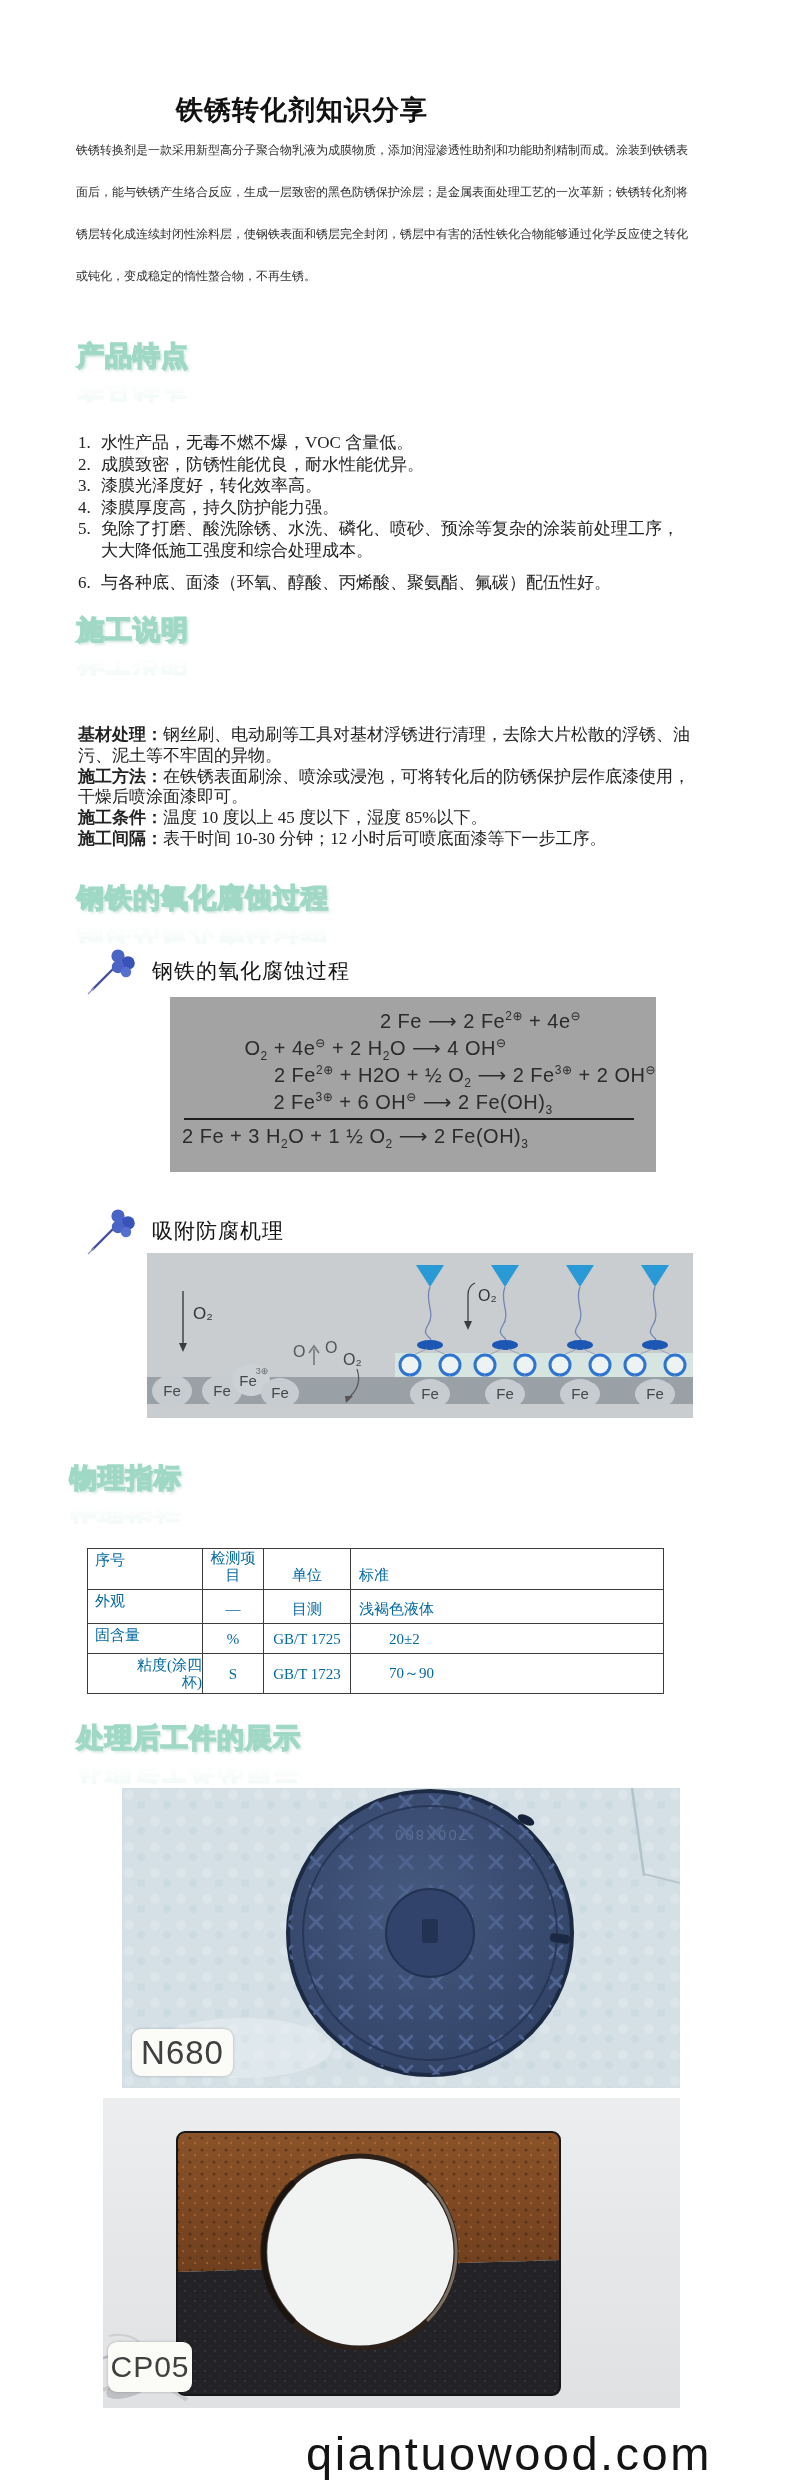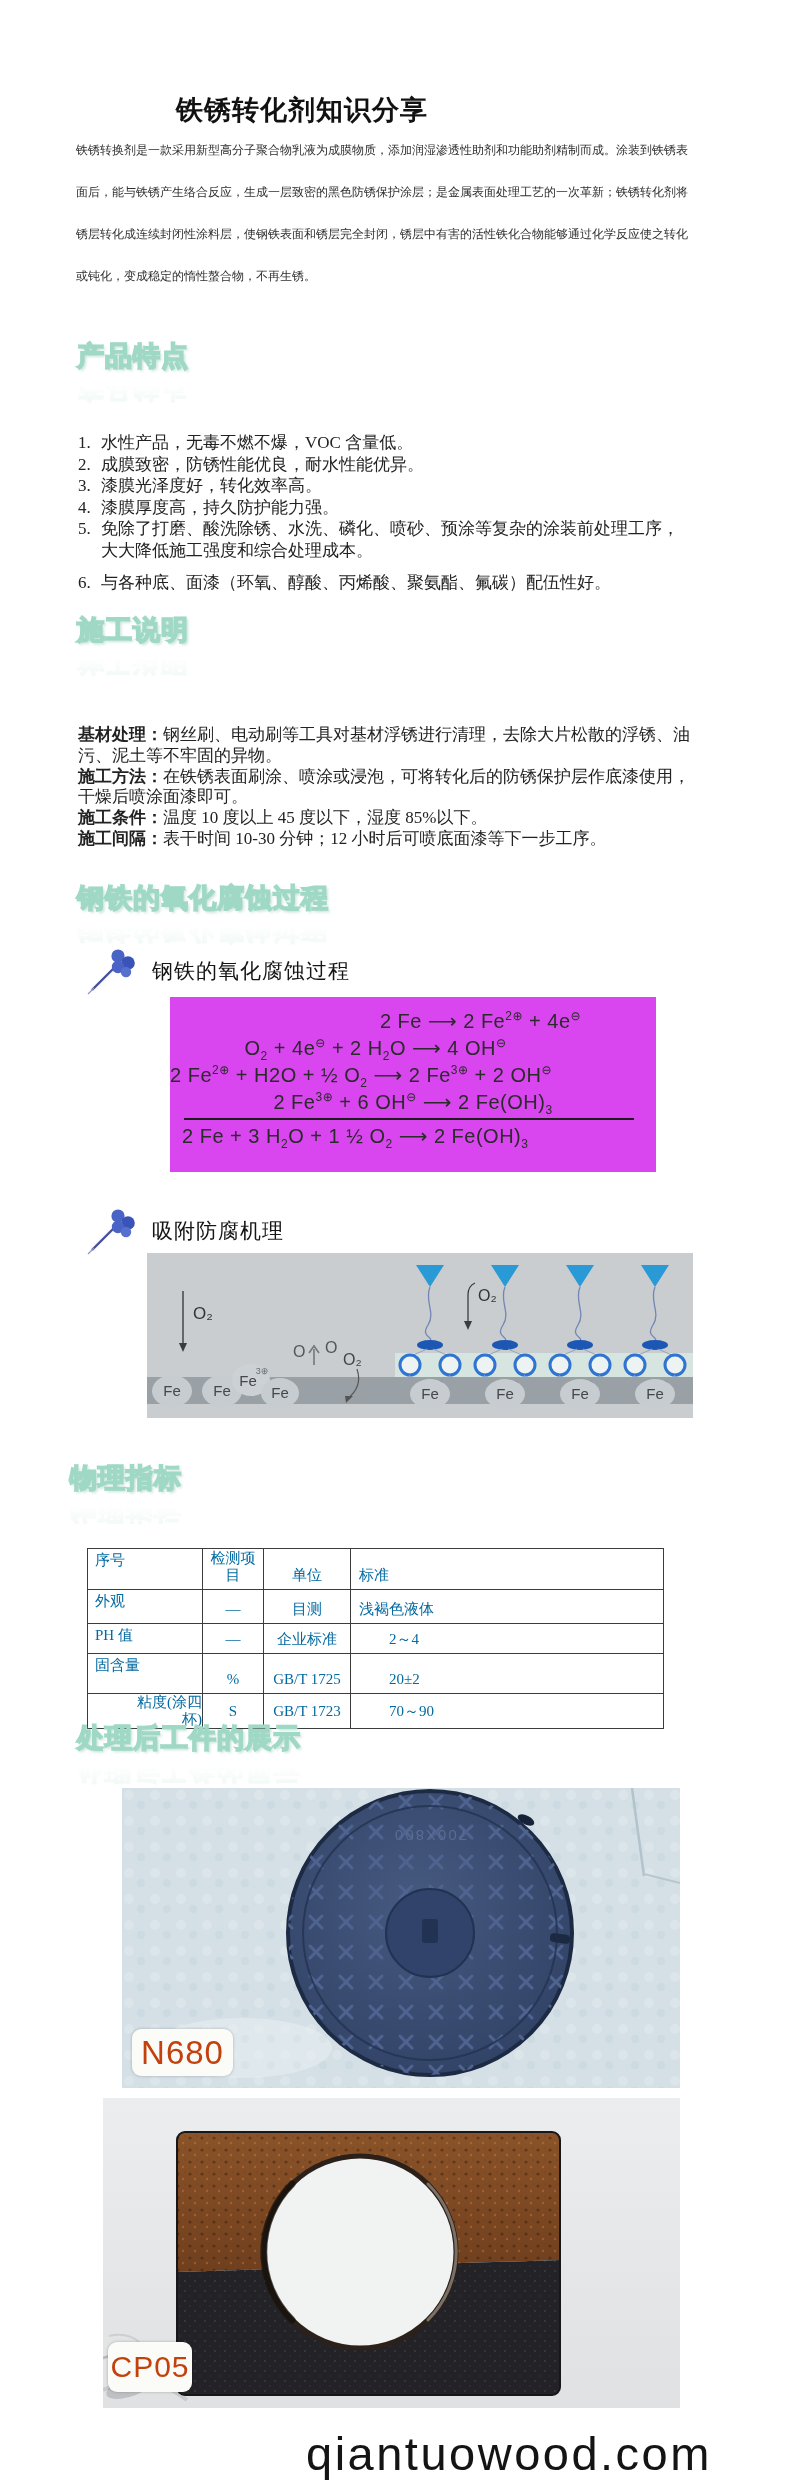--- a/index.html
+++ b/index.html
@@ -38,28 +38,28 @@
     line-height:20.8px;color:#222;text-align:justify;}
   .inst-line b{font-weight:bold;}
 
   
   .sub-row{position:absolute;display:flex;align-items:center;height:50px;}
   .sub-row .sub-title{margin-left:14px;font-family:"Liberation Sans",sans-serif;
     font-size:21px;color:#151515;letter-spacing:1px;}
 
   
   .eq-panel{position:absolute;left:170px;top:997px;width:486px;height:175px;
-    background:#d946ef;font-family:"Liberation Sans",sans-serif;font-size:20px;
+    background:#a3a3a3;font-family:"Liberation Sans",sans-serif;font-size:20px;
     color:#2b2b2b;padding-top:6px;box-sizing:border-box;}
   .eq-line{height:27px;line-height:27px;white-space:nowrap;letter-spacing:.5px;}
   .eq-line sup{font-size:12px;}
   .eq-line sub{font-size:12px;}
   .eq-1{text-align:center;margin-left:135px;}
   .eq-2{text-align:center;margin-right:75px;}
-  .eq-3{text-align:left;}
+  .eq-3{text-align:right;}
   .eq-4{text-align:center;}
   .eq-rule{border:none;border-top:2.5px solid #1d1d1d;width:450px;margin:7px 0 3px 14px;}
   .eq-5{text-align:left;padding-left:12px;}
 
   
   .diagram{position:absolute;left:147px;top:1253px;}
 
   
   .spec-table{position:absolute;left:87px;top:1548px;width:576px;border-collapse:collapse;
     table-layout:fixed;font-size:15px;color:#0369a1;}
@@ -75,21 +75,21 @@
   .spec-table td:nth-child(2),.spec-table td:nth-child(3){
     text-align:center;vertical-align:bottom;padding-bottom:5px;}
   .spec-table td:nth-child(4){vertical-align:bottom;padding:0 0 5px 8px;}
   .spec-table tr:nth-child(n+3) td:nth-child(4){padding-left:38px;}
   .spec-table tr:last-child td{vertical-align:middle;padding-bottom:0;}
   .spec-table tr:last-child td:first-child{padding:0 0 0 42px;text-align:right;}
 
   
   .photo{position:absolute;}
   .photo svg{display:block;}
-  .photo-label{position:absolute;background:#fbfbf8;border-radius:9px;color:#c2410c;
+  .photo-label{position:absolute;background:#fbfbf8;border-radius:9px;color:#404040;
     font-family:"Liberation Sans",sans-serif;display:flex;align-items:center;
     justify-content:center;box-shadow:0 0 3px rgba(0,0,0,.25);}
   .label-n680{left:10px;bottom:12px;width:101px;height:47px;font-size:33px;letter-spacing:1px;}
   .label-cp05{left:5px;top:244px;width:84px;height:50px;font-size:30px;letter-spacing:1px;}
 
   
   .footer{position:absolute;left:306px;top:2426px;font-family:"Liberation Sans",sans-serif;
     font-size:47px;color:#141414;letter-spacing:2.5px;white-space:nowrap;}
 </style>
 </head>
@@ -299,26 +299,20 @@
         <td>单位</td>
         <td>标准</td>
       </tr>
       <tr>
         <td>外观</td>
         <td>—</td>
         <td>目测</td>
         <td>浅褐色液体</td>
       </tr>
       <tr>
-        <td>PH 值</td>
-        <td>—</td>
-        <td>企业标准</td>
-        <td>2～4</td>
-      </tr>
-      <tr>
         <td>固含量</td>
         <td>%</td>
         <td>GB/T 1725</td>
         <td>20±2</td>
       </tr>
       <tr>
         <td>粘度(涂四杯)</td>
         <td>S</td>
         <td>GB/T 1723</td>
         <td>70～90</td>

